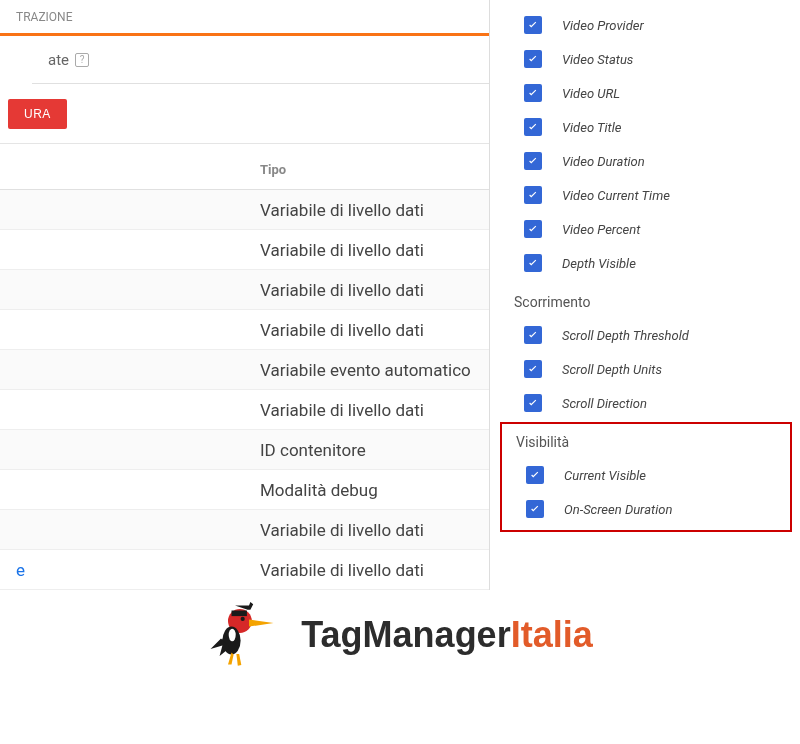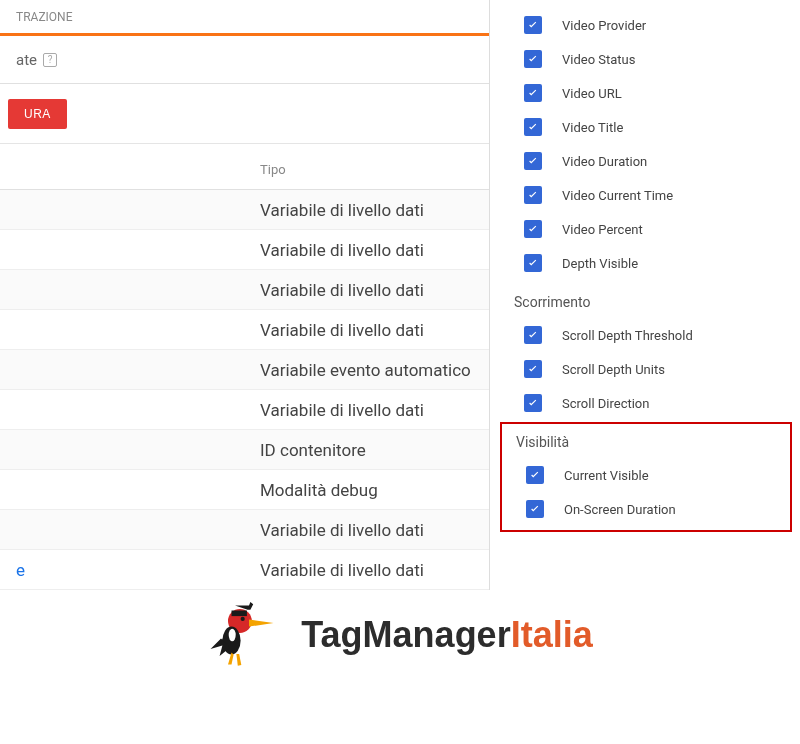--- a/index.html
+++ b/index.html
@@ -35,20 +35,21 @@
       font-size: 12px;
     }
     .sub-bar {
       height: 48px;
       padding: 0 16px;
       border-bottom: 1px solid #e0e0e0;
       display: flex;
       align-items: center;
       color: #666;
       font-size: 15px;
+      margin-left: 32px;
     }
     .help-icon {
       margin-left: 6px;
       display: inline-flex;
       align-items: center;
       justify-content: center;
       width: 14px; height: 14px;
       border: 1px solid #aaa;
       border-radius: 2px;
       font-size: 10px;
@@ -67,21 +68,21 @@
       border: none;
       padding: 8px 16px;
       font-size: 12px;
       letter-spacing: 0.5px;
       border-radius: 2px;
       cursor: pointer;
     }
     .col-header {
       color: #888;
       font-size: 13px;
-      font-weight: 400;
+      font-weight: 700;
       padding: 18px 16px 12px 260px;
       border-bottom: 1px solid #e0e0e0;
     }
     .table-body { flex: 1; overflow: hidden; }
     .row {
       display: flex;
       align-items: center;
       border-bottom: 1px solid #eee;
       height: 40px;
       font-size: 17px;
@@ -108,20 +109,21 @@
     .section-title {
       font-size: 14px;
       color: #555;
       padding: 8px 0;
     }
     .check-item {
       display: flex;
       align-items: center;
       padding: 8px 0;
       margin-left: 10px;
+      font-style: italic;
     }
     .checkbox {
       width: 18px;
       height: 18px;
       background: #3367d6;
       border-radius: 2px;
       display: inline-flex;
       align-items: center;
       justify-content: center;
       margin-right: 20px;

